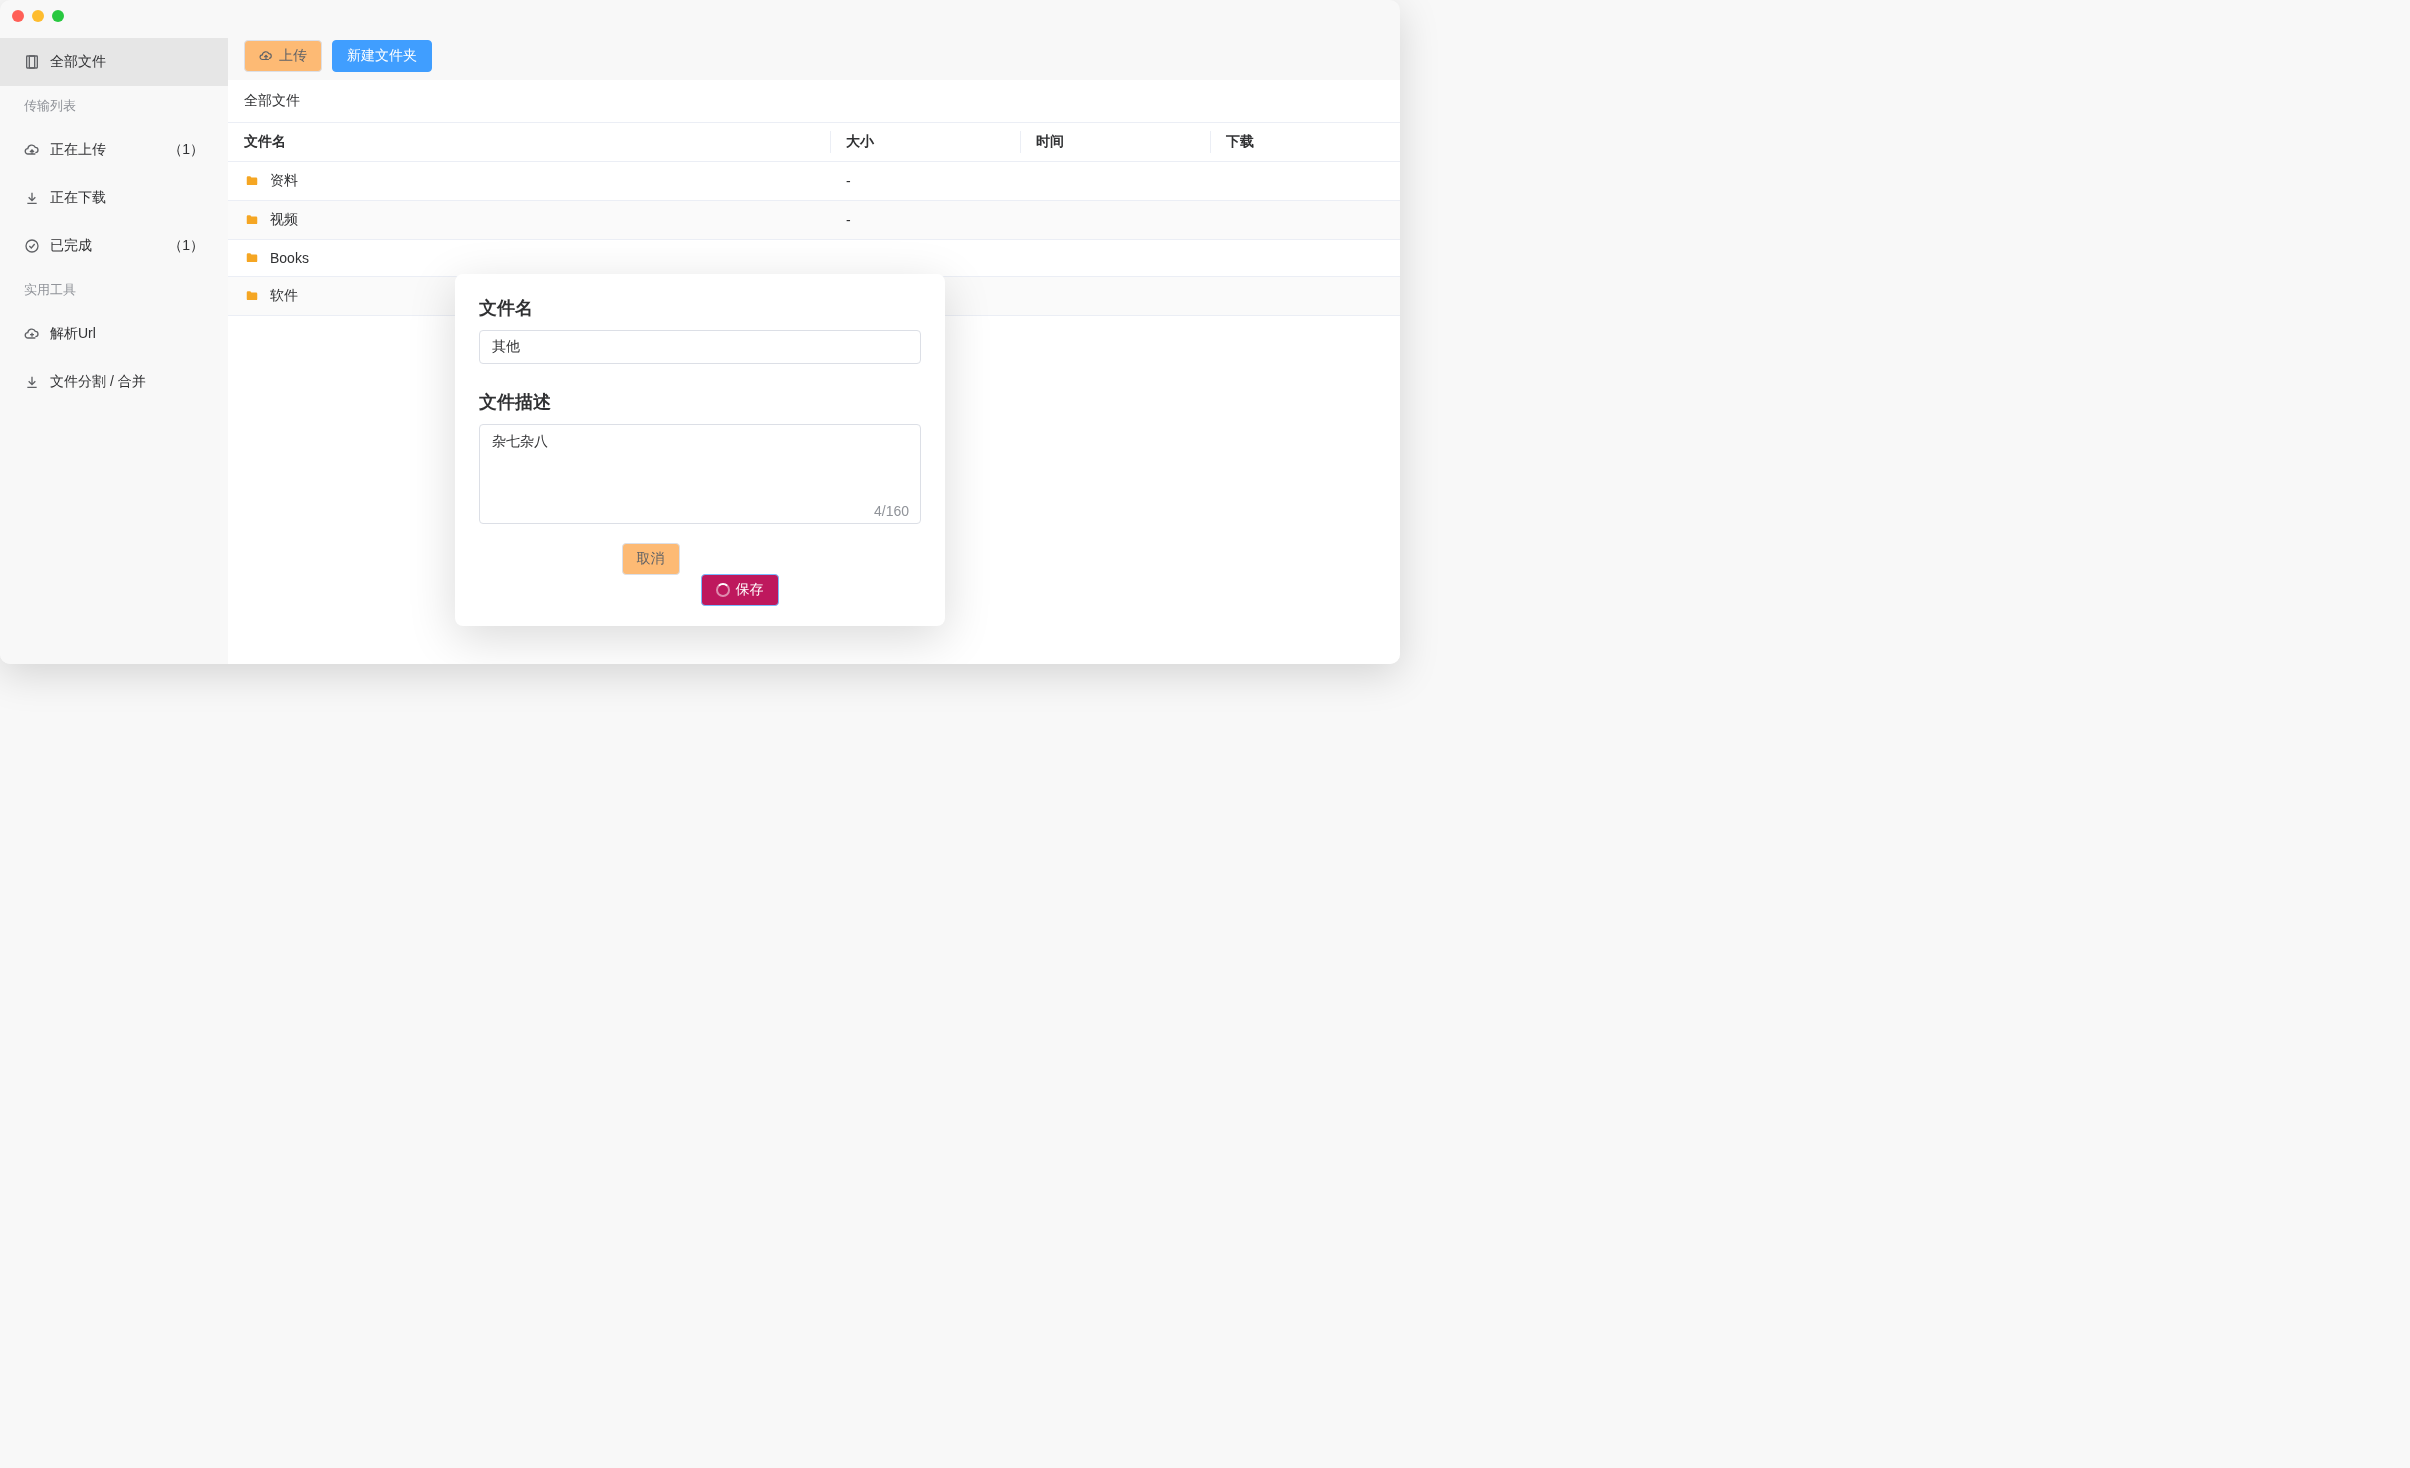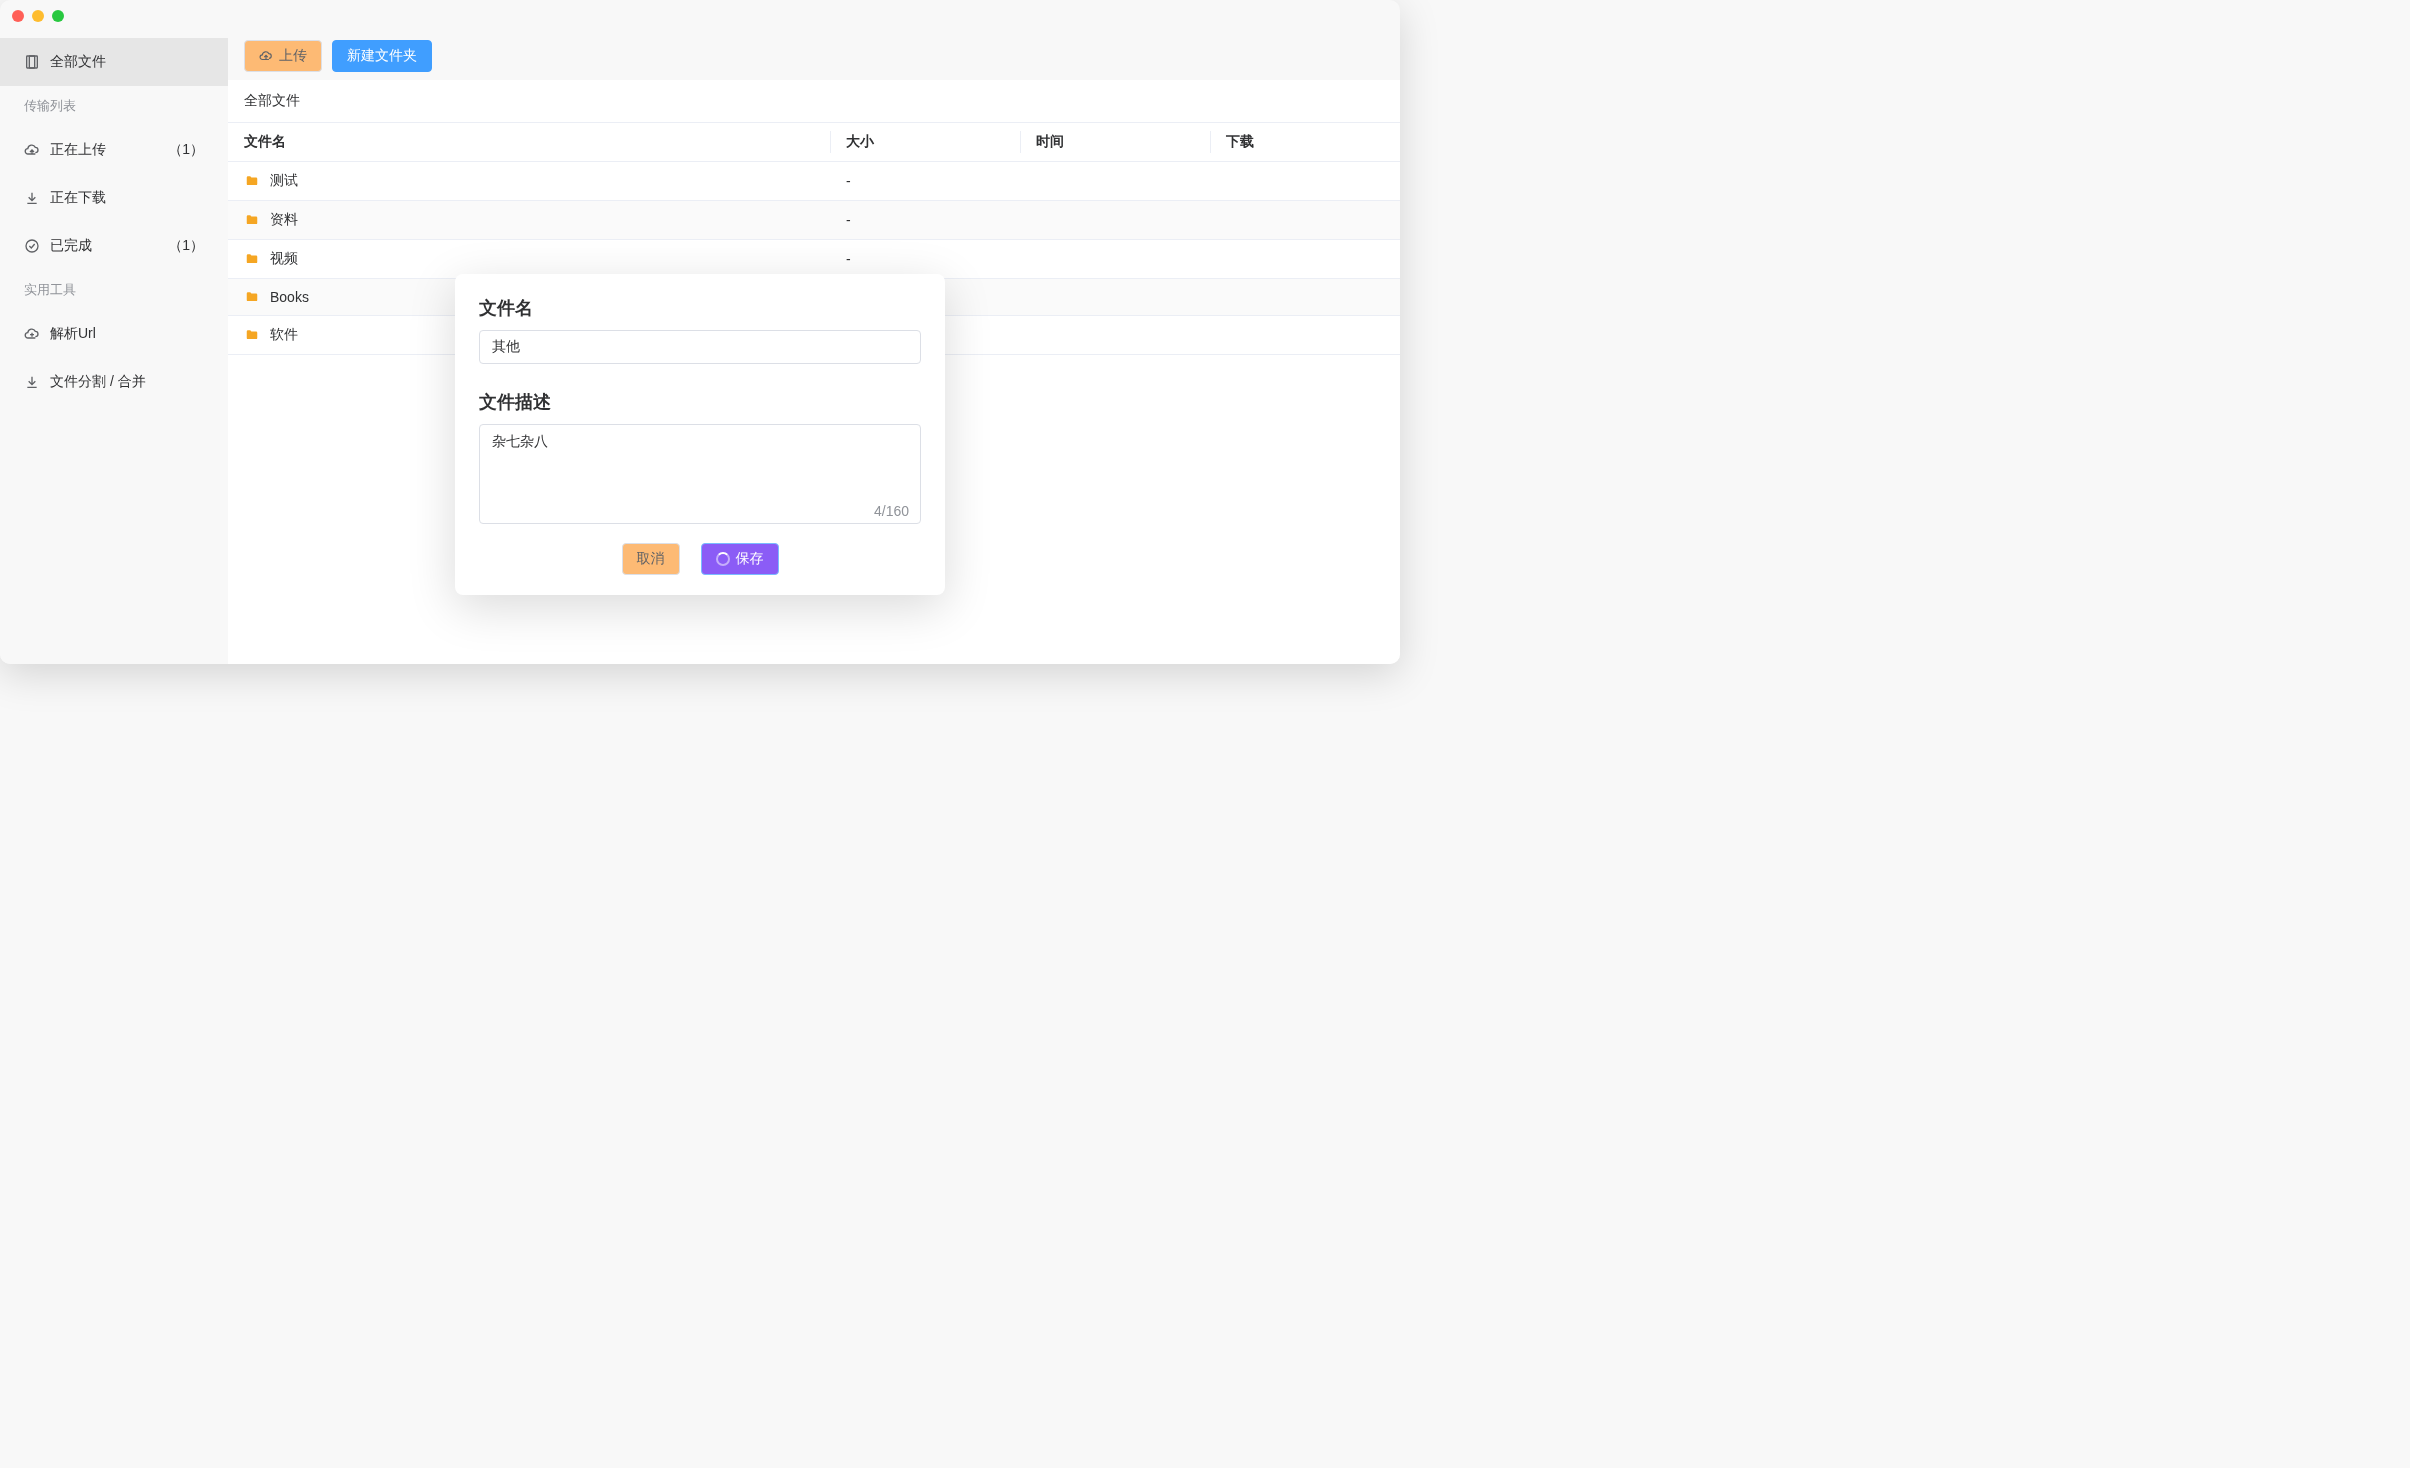--- a/index.html
+++ b/index.html
@@ -75,21 +75,21 @@
   .toolbar{
     height:48px;display:flex;align-items:center;gap:10px;
     padding:0 16px;border-bottom:0;background:#f8f8f8;
   }
   .btn{
     height:32px;padding:0 14px;border-radius:4px;font-size:14px;
     display:inline-flex;align-items:center;gap:6px;cursor:pointer;
     border:1px solid #dcdfe6;background:#fdba74;color:#606266;
   }
   .btn.primary{background:#409eff;border-color:#409eff;color:#fff;}
-  .btn.primary.loading{background:#8b5cf6;border-color:#79bbff;}
+  .btn.primary.loading{background:#be185d;border-color:#79bbff;margin-top:31px;}
   .breadcrumb{
     padding:12px 16px;color:#303133;background:#fff;
   }
   
   .table{width:100%;border-collapse:collapse;table-layout:fixed;}
   .table th,.table td{
     text-align:left;padding:10px 16px;font-weight:normal;
     border-bottom:1px solid #ebeef5;white-space:nowrap;overflow:hidden;text-overflow:ellipsis;
   }
   .table thead th{font-weight:600;border-top:1px solid #ebeef5;position:relative;}
@@ -249,35 +249,20 @@
         </thead>
         <tbody id="file-rows">
             <tr>
               <td>
                 <div class="name-cell">
                   <span class="folder-icon">
                     <svg viewBox="0 0 24 24" fill="currentColor">
                       <path d="M3 6a2 2 0 0 1 2-2h4l2 2h8a2 2 0 0 1 2 2v9a2 2 0 0 1-2 2H5a2 2 0 0 1-2-2V6z"></path>
                     </svg>
                   </span>
-                  <span>测试</span>
-                </div>
-              </td>
-              <td>-</td>
-              <td></td>
-              <td></td>
-            </tr>
-            <tr>
-              <td>
-                <div class="name-cell">
-                  <span class="folder-icon">
-                    <svg viewBox="0 0 24 24" fill="currentColor">
-                      <path d="M3 6a2 2 0 0 1 2-2h4l2 2h8a2 2 0 0 1 2 2v9a2 2 0 0 1-2 2H5a2 2 0 0 1-2-2V6z"></path>
-                    </svg>
-                  </span>
                   <span>资料</span>
                 </div>
               </td>
               <td>-</td>
               <td></td>
               <td></td>
             </tr>
             <tr>
               <td>
                 <div class="name-cell">

